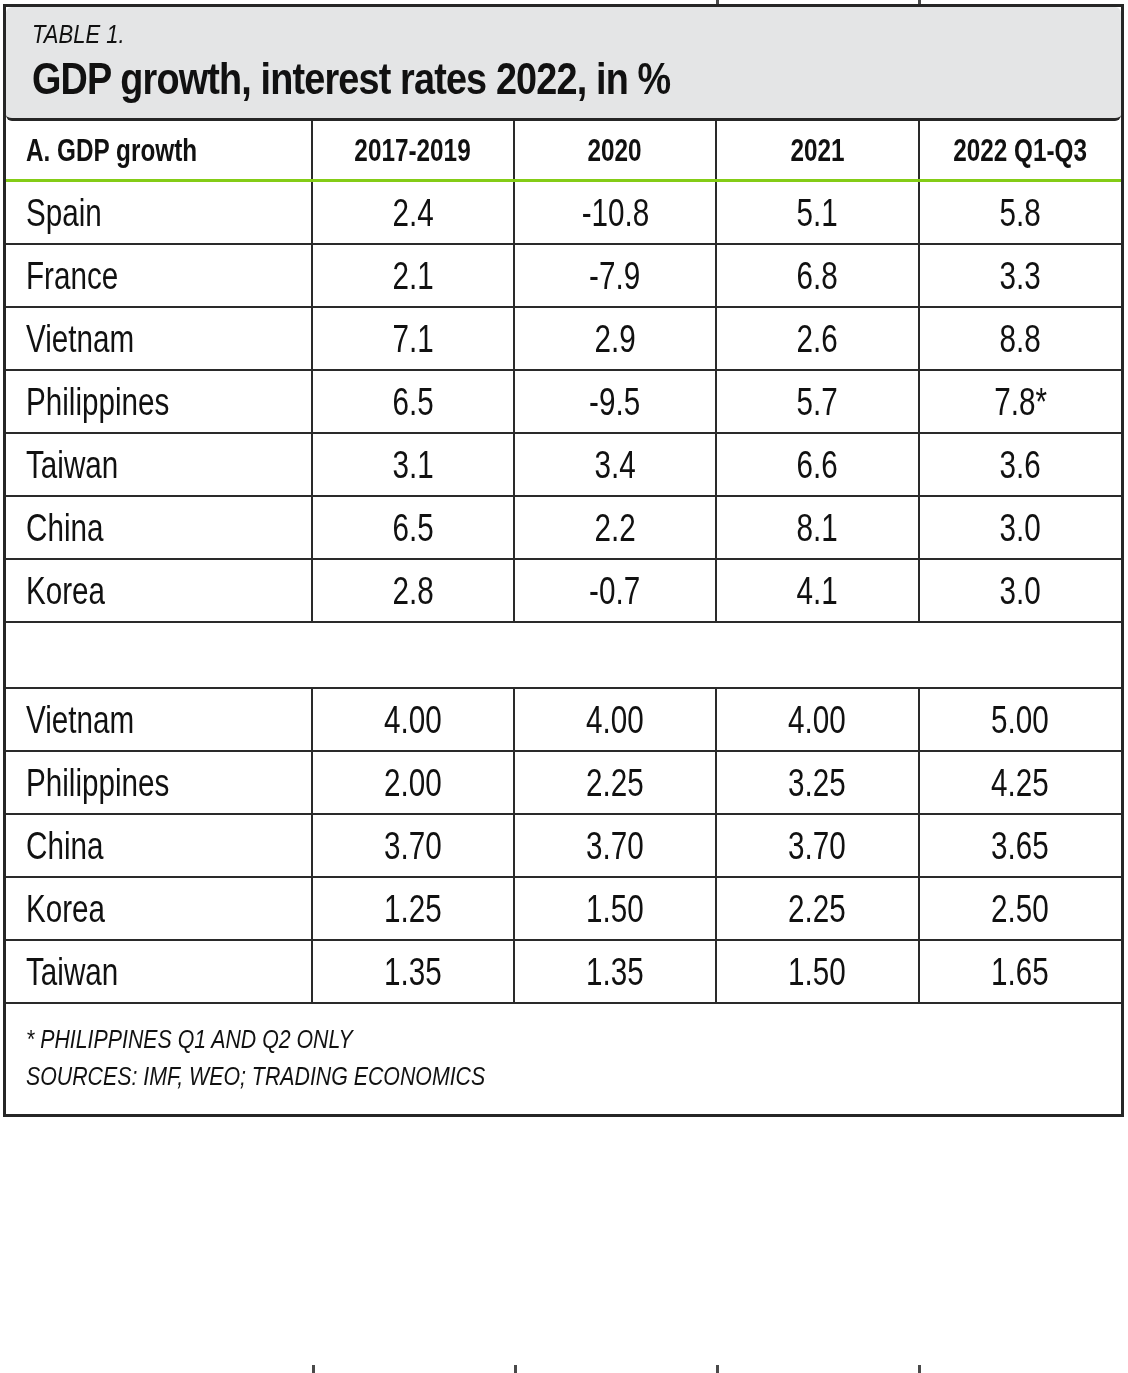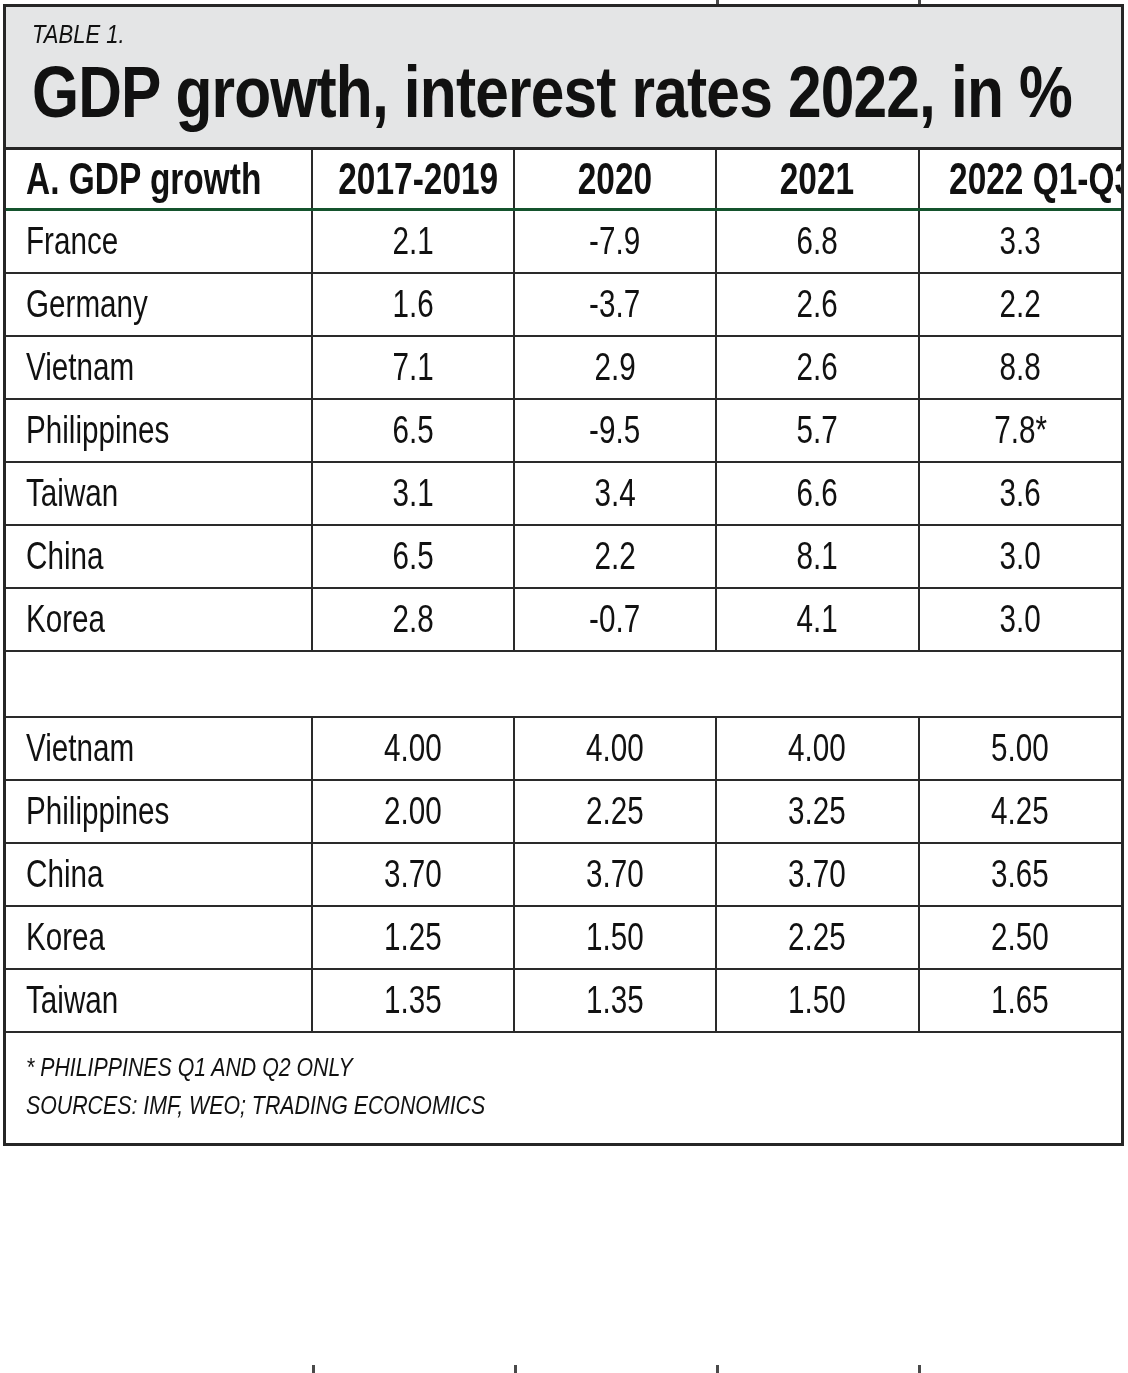--- a/index.html
+++ b/index.html
@@ -21,30 +21,31 @@
     width: 1121px;
     box-sizing: border-box;
     border: 3px solid #262626;
     background: #ffffff;
   }
 
   .titleband {
     background: #e4e5e6;
     border-bottom: 3px solid #262626;
     padding: 12px 0 16px 26px;
+    border-radius: 6px;
   }
 
   .table-label {
     font-style: italic;
     font-size: 25px;
     line-height: 1.2;
   }
   .big-title {
     font-weight: 700;
-    font-size: 72px;
+    font-size: 45px;
     line-height: 1.05;
     letter-spacing: -1px;
     margin-top: 6px;
   }
 
   table.grid {
     width: 100%;
     border-collapse: collapse;
     table-layout: fixed;
     border-style: hidden; 
@@ -57,24 +58,24 @@
     vertical-align: middle;
     text-align: center;
     font-size: 39px;
     padding: 0;
     overflow: hidden;
   }
   td.c0 { text-align: left; padding-left: 20px; }
 
   tr.hdr td {
     font-weight: 700;
-    font-size: 44px;
+    font-size: 32px;
     height: 58px;
     border-top: 3px solid #262626;
-    border-bottom: 3px solid #14532d;
+    border-bottom: 3px solid #84cc16;
   }
 
   tr.gap td {
     height: 64px;
     border-left: none;
     border-right: none;
   }
 
   tr.foot td {
     height: 92px;
@@ -141,34 +142,34 @@
       </colgroup>
       <tbody id="table-body">
           <tr class="hdr">
             <td class="c0"><span class="cond left">A. GDP growth</span></td>
             <td><span class="cond">2017-2019</span></td>
             <td><span class="cond">2020</span></td>
             <td><span class="cond">2021</span></td>
             <td><span class="cond">2022 Q1-Q3</span></td>
           </tr>
           <tr>
+            <td class="c0"><span class="cond left">Spain</span></td>
+            <td><span class="cond">2.4</span></td>
+            <td><span class="cond">-10.8</span></td>
+            <td><span class="cond">5.1</span></td>
+            <td><span class="cond">5.8</span></td>
+          </tr>
+          <tr>
             <td class="c0"><span class="cond left">France</span></td>
             <td><span class="cond">2.1</span></td>
             <td><span class="cond">-7.9</span></td>
             <td><span class="cond">6.8</span></td>
             <td><span class="cond">3.3</span></td>
           </tr>
           <tr>
-            <td class="c0"><span class="cond left">Germany</span></td>
-            <td><span class="cond">1.6</span></td>
-            <td><span class="cond">-3.7</span></td>
-            <td><span class="cond">2.6</span></td>
-            <td><span class="cond">2.2</span></td>
-          </tr>
-          <tr>
             <td class="c0"><span class="cond left">Vietnam</span></td>
             <td><span class="cond">7.1</span></td>
             <td><span class="cond">2.9</span></td>
             <td><span class="cond">2.6</span></td>
             <td><span class="cond">8.8</span></td>
           </tr>
           <tr>
             <td class="c0"><span class="cond left">Philippines</span></td>
             <td><span class="cond">6.5</span></td>
             <td><span class="cond">-9.5</span></td>

